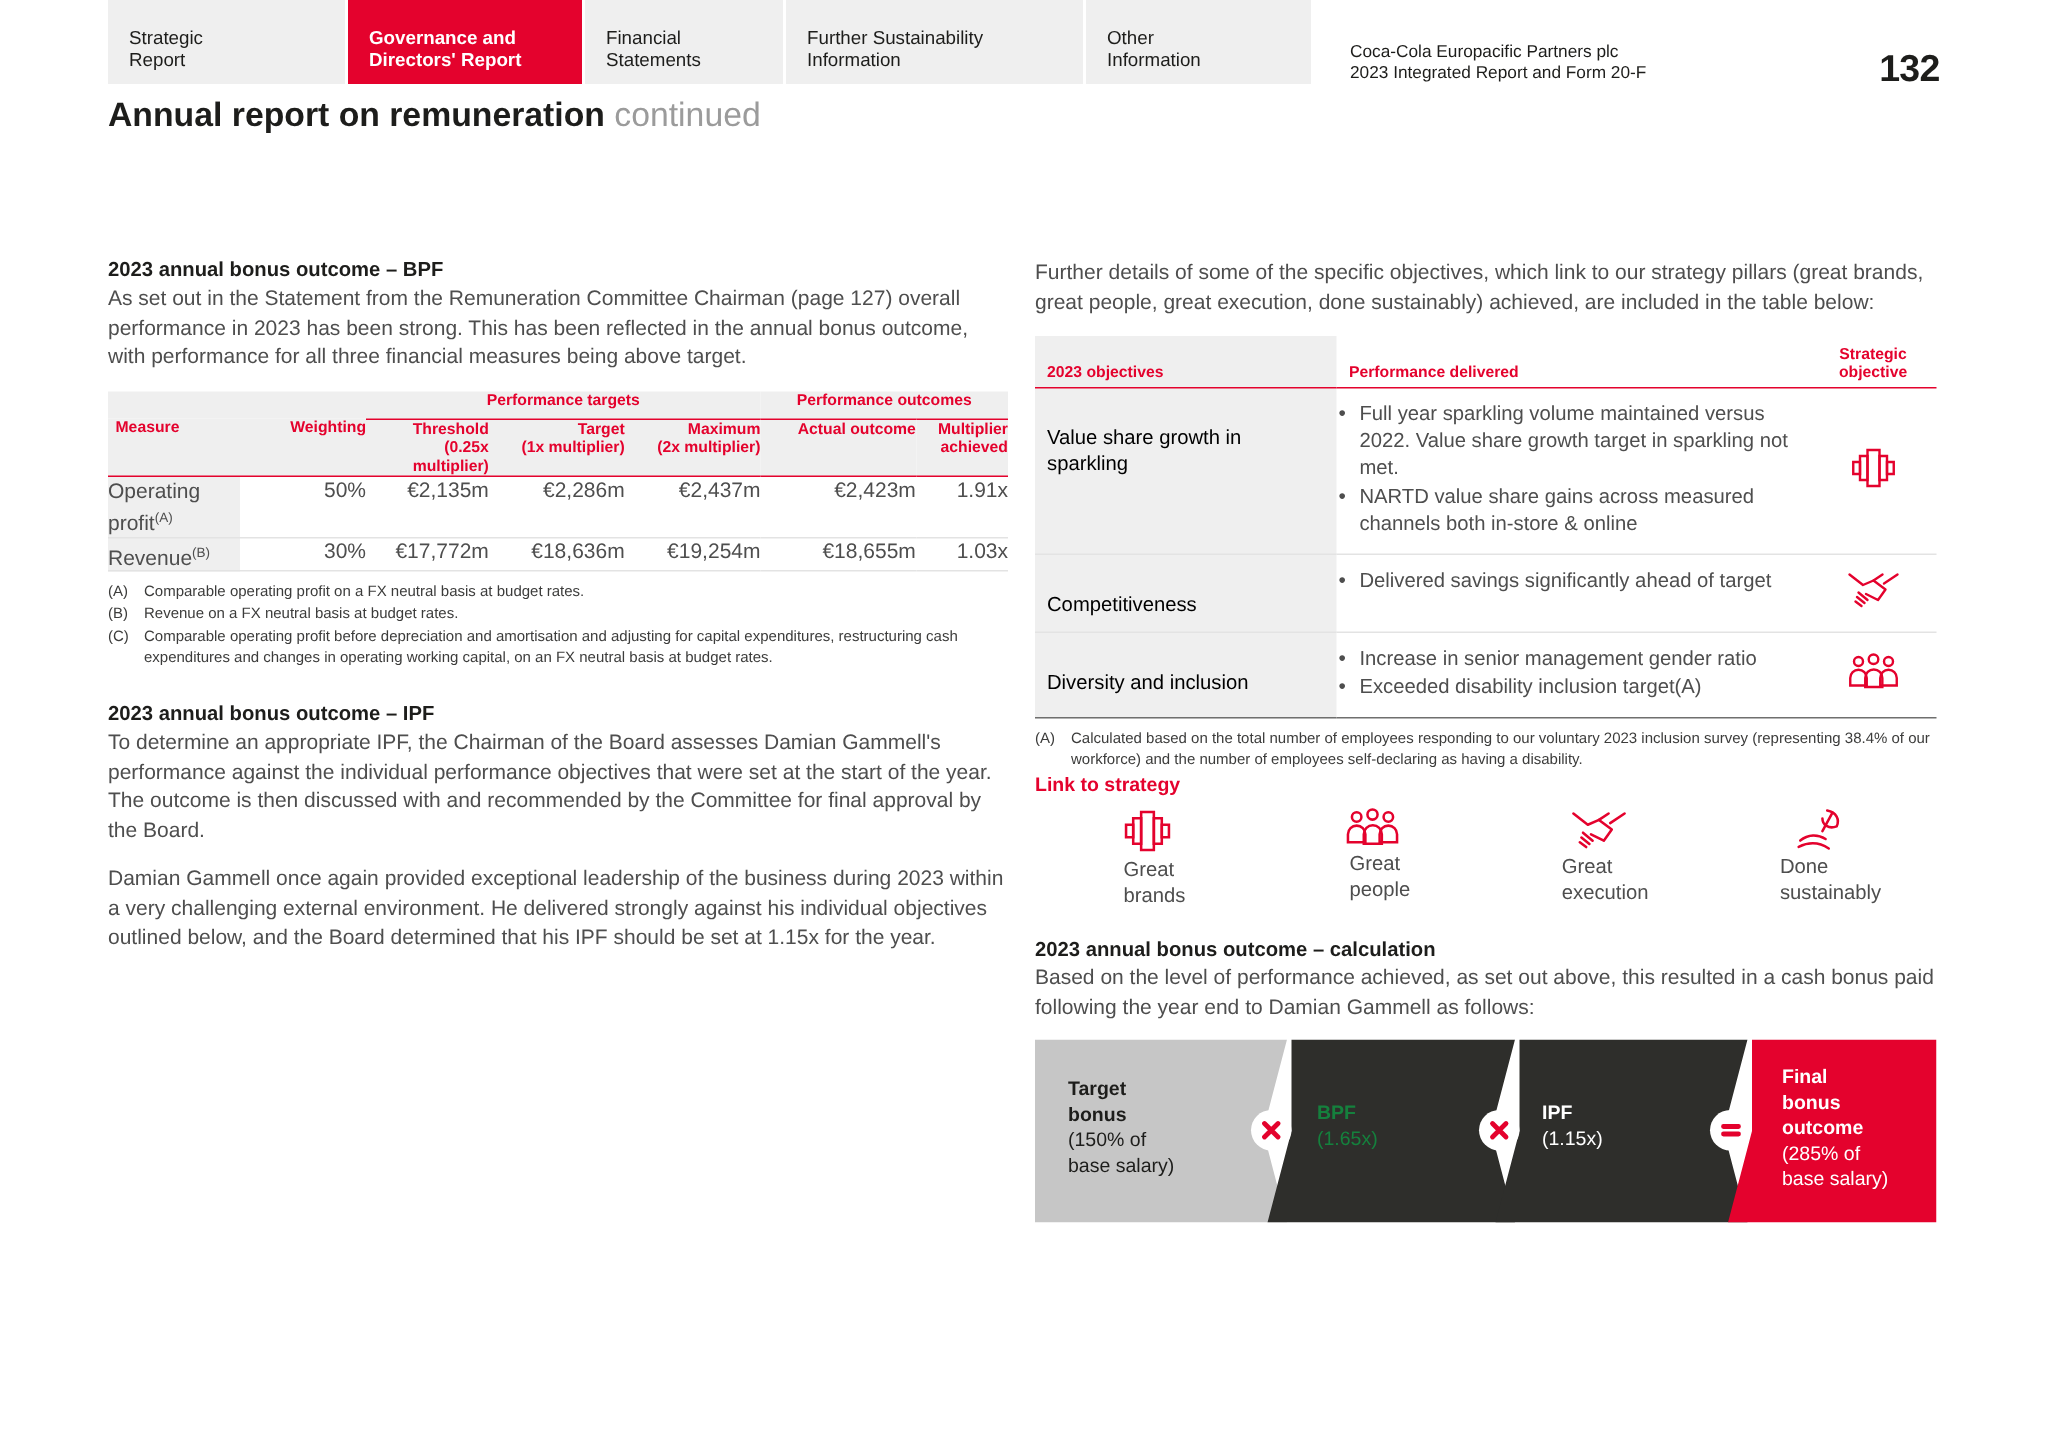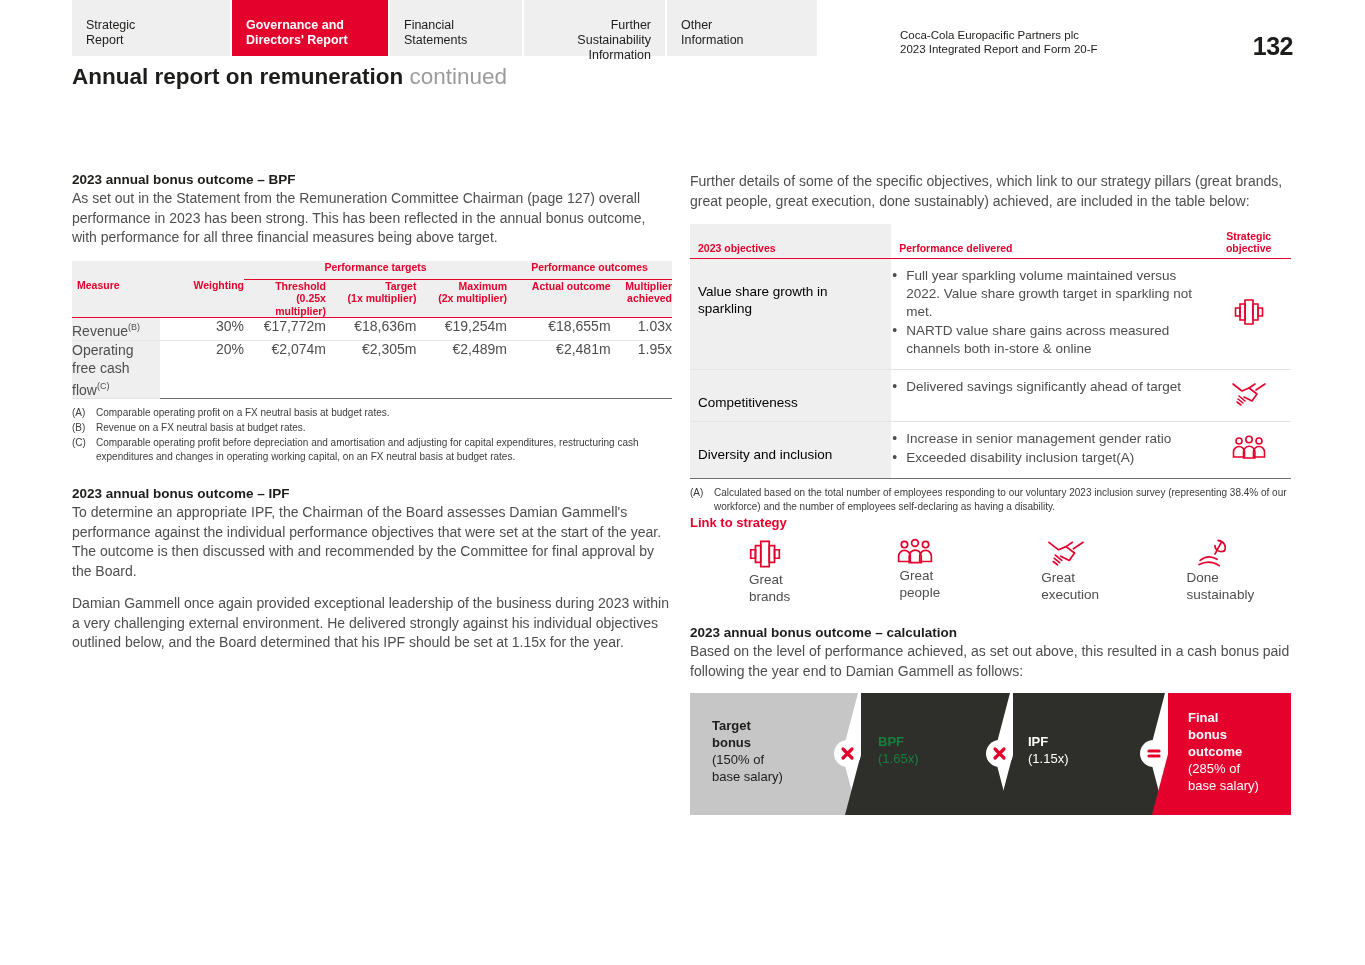--- a/index.html
+++ b/index.html
@@ -10,21 +10,21 @@
   }
   .page{position:relative;width:1365px;height:965px;overflow:hidden;}
 
   
   .tabstrip{position:absolute;left:72px;top:0;height:56px;display:flex;gap:2px;}
   .tab{background:#efefef;color:#1d1d1b;font-size:12.5px;line-height:15px;
        padding:18px 14px 0 14px;box-sizing:border-box;height:56px;}
   .tab.w1{width:158px;}
   .tab.w2{width:156px;}
   .tab.w3{width:132px;}
-  .tab.w4{width:141px;text-align:right;}
+  .tab.w4{width:198px;}
   .tab.w5{width:150px;}
   .tab.active{background:#e4022d;color:#ffffff;font-weight:bold;}
   .tab span{display:block;}
   .doc-ident{position:absolute;left:900px;top:28px;font-size:11.5px;line-height:14px;color:#1d1d1b;}
   .doc-ident span{display:block;}
   .pageno{position:absolute;right:72px;top:32px;font-size:25px;font-weight:bold;color:#1d1d1b;letter-spacing:-.5px;}
 
   
   .pagetitle{position:absolute;left:72px;top:64px;font-size:22.5px;font-weight:bold;color:#1d1d1b;}
   .pagetitle .cont{font-weight:normal;color:#9b9b9b;}
@@ -166,36 +166,36 @@
           <span>Maximum</span><br>
           <span>(2x multiplier)</span>
         </th>
         <th>Actual outcome</th>
         <th>
           <span>Multiplier</span><br>
           <span>achieved</span>
         </th>
       </tr>
       <tr class="r">
+        <td class="meas"><span>Operating profit</span><sup>(A)</sup></td>
+        <td class="num">50%</td>
+        <td class="num">€2,135m</td>
+        <td class="num">€2,286m</td>
+        <td class="num">€2,437m</td>
+        <td class="num">€2,423m</td>
+        <td class="num">1.91x</td>
+      </tr>
+      <tr class="r">
         <td class="meas"><span>Revenue</span><sup>(B)</sup></td>
         <td class="num">30%</td>
         <td class="num">€17,772m</td>
         <td class="num">€18,636m</td>
         <td class="num">€19,254m</td>
         <td class="num">€18,655m</td>
         <td class="num">1.03x</td>
-      </tr>
-      <tr class="r last">
-        <td class="meas"><span>Operating free cash flow</span><sup>(C)</sup></td>
-        <td class="num">20%</td>
-        <td class="num">€2,074m</td>
-        <td class="num">€2,305m</td>
-        <td class="num">€2,489m</td>
-        <td class="num">€2,481m</td>
-        <td class="num">1.95x</td>
       </tr>
     </tbody>
       </table>
 
     <div class="fnotes">
       <div class="fn">
         <div class="lbl">(A)</div>
         <div class="txt">Comparable operating profit on a FX neutral basis at budget rates.</div>
       </div>
       <div class="fn">

